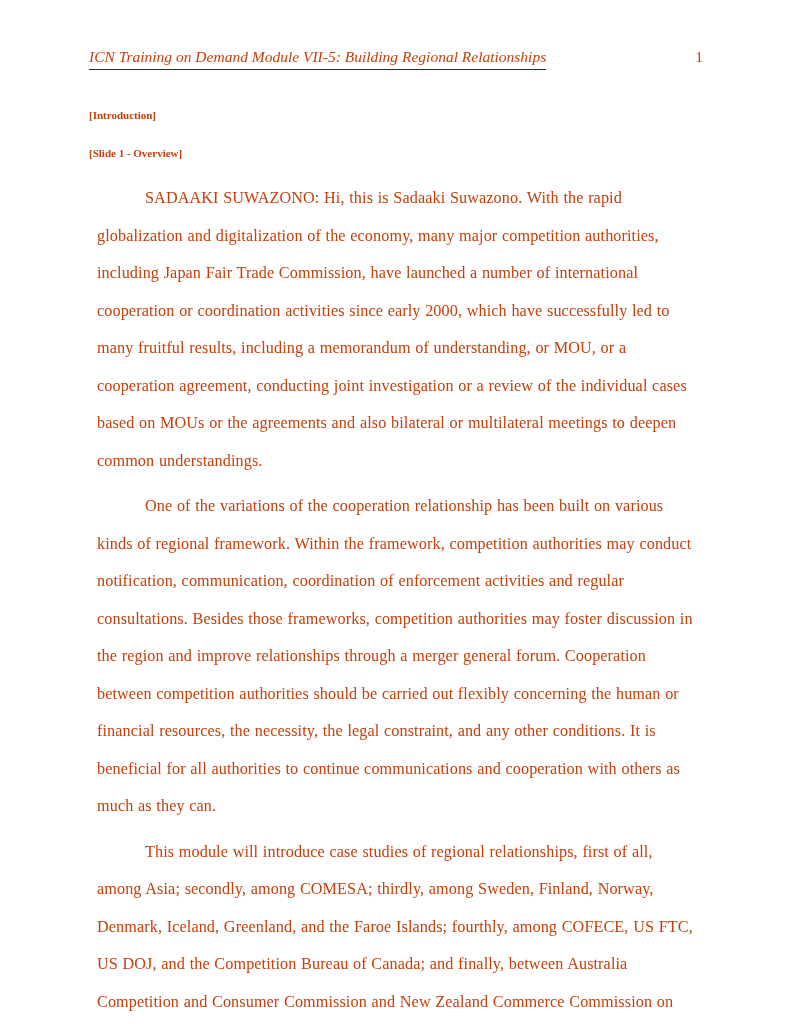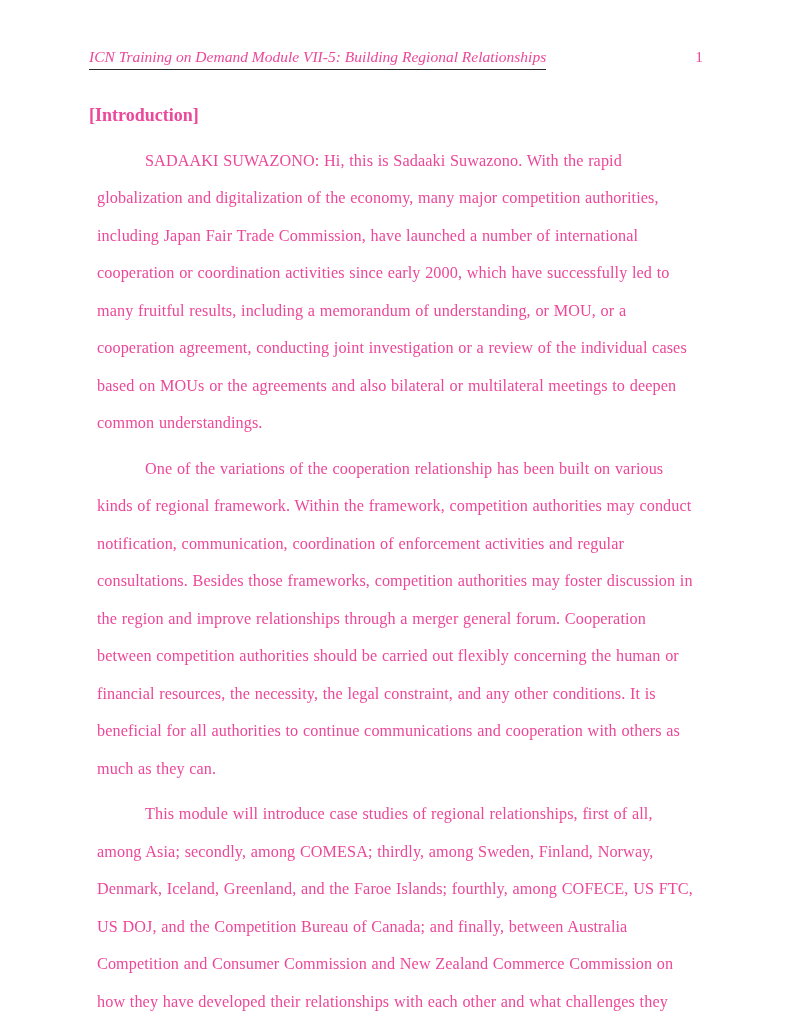--- a/index.html
+++ b/index.html
@@ -9,21 +9,21 @@
   }
   .page {
     position: relative;
     width: 791px;
     height: 1024px;
     margin: 0 auto;
     background: #ffffff;
     box-sizing: border-box;
     padding: 46px 88px 0 89px;
     font-family: "Liberation Serif", "DejaVu Serif", serif;
-    color: #ec4899;
+    color: #c2410c;
     overflow: hidden;
   }
   .running-header {
     display: flex;
     justify-content: space-between;
     align-items: baseline;
     font-size: 15.5px;
     line-height: 22px;
   }
   .running-header .title {
@@ -38,21 +38,21 @@
   }
   .doc-body {
     margin-top: 27px;
     width: 616px;
     font-size: 16.2px;
     line-height: 37.5px;
     text-align: left;
   }
   .doc-body h2 {
     margin: 0;
-    font-size: 18px;
+    font-size: 11px;
     font-weight: bold;
     line-height: 37.5px;
   }
   .doc-body p {
     margin: 8px;
     text-indent: 48px;
     letter-spacing: 0.1px;
     word-spacing: 0.5px;
   }
 </style>
@@ -61,19 +61,20 @@
 
 <div class="page">
 
   <div class="running-header">
     <span class="title">ICN Training on Demand Module VII-5: Building Regional Relationships</span>
     <span class="pagenum">1</span>
   </div>
 
   <div class="doc-body">
     <h2>[Introduction]</h2>
+    <h2>[Slide 1 - Overview]</h2>
 
     <p>SADAAKI SUWAZONO: Hi, this is Sadaaki Suwazono. With the rapid globalization and digitalization of the economy, many major competition authorities, including Japan Fair Trade Commission, have launched a number of international cooperation or coordination activities since early 2000, which have successfully led to many fruitful results, including a memorandum of understanding, or MOU, or a cooperation agreement, conducting joint investigation or a review of the individual cases based on MOUs or the agreements and also bilateral or multilateral meetings to deepen common understandings.</p>
     <p>One of the variations of the cooperation relationship has been built on various kinds of regional framework. Within the framework, competition authorities may conduct notification, communication, coordination of enforcement activities and regular consultations. Besides those frameworks, competition authorities may foster discussion in the region and improve relationships through a merger general forum. Cooperation between competition authorities should be carried out flexibly concerning the human or financial resources, the necessity, the legal constraint, and any other conditions. It is beneficial for all authorities to continue communications and cooperation with others as much as they can.</p>
     <p>This module will introduce case studies of regional relationships, first of all, among Asia; secondly, among COMESA; thirdly, among Sweden, Finland, Norway, Denmark, Iceland, Greenland, and the Faroe Islands; fourthly, among COFECE, US FTC, US DOJ, and the Competition Bureau of Canada; and finally, between Australia Competition and Consumer Commission and New Zealand Commerce Commission on how they have developed their relationships with each other and what challenges they have solved, if any.</p>
   </div>
 
 </div>
 
 </body></html>

